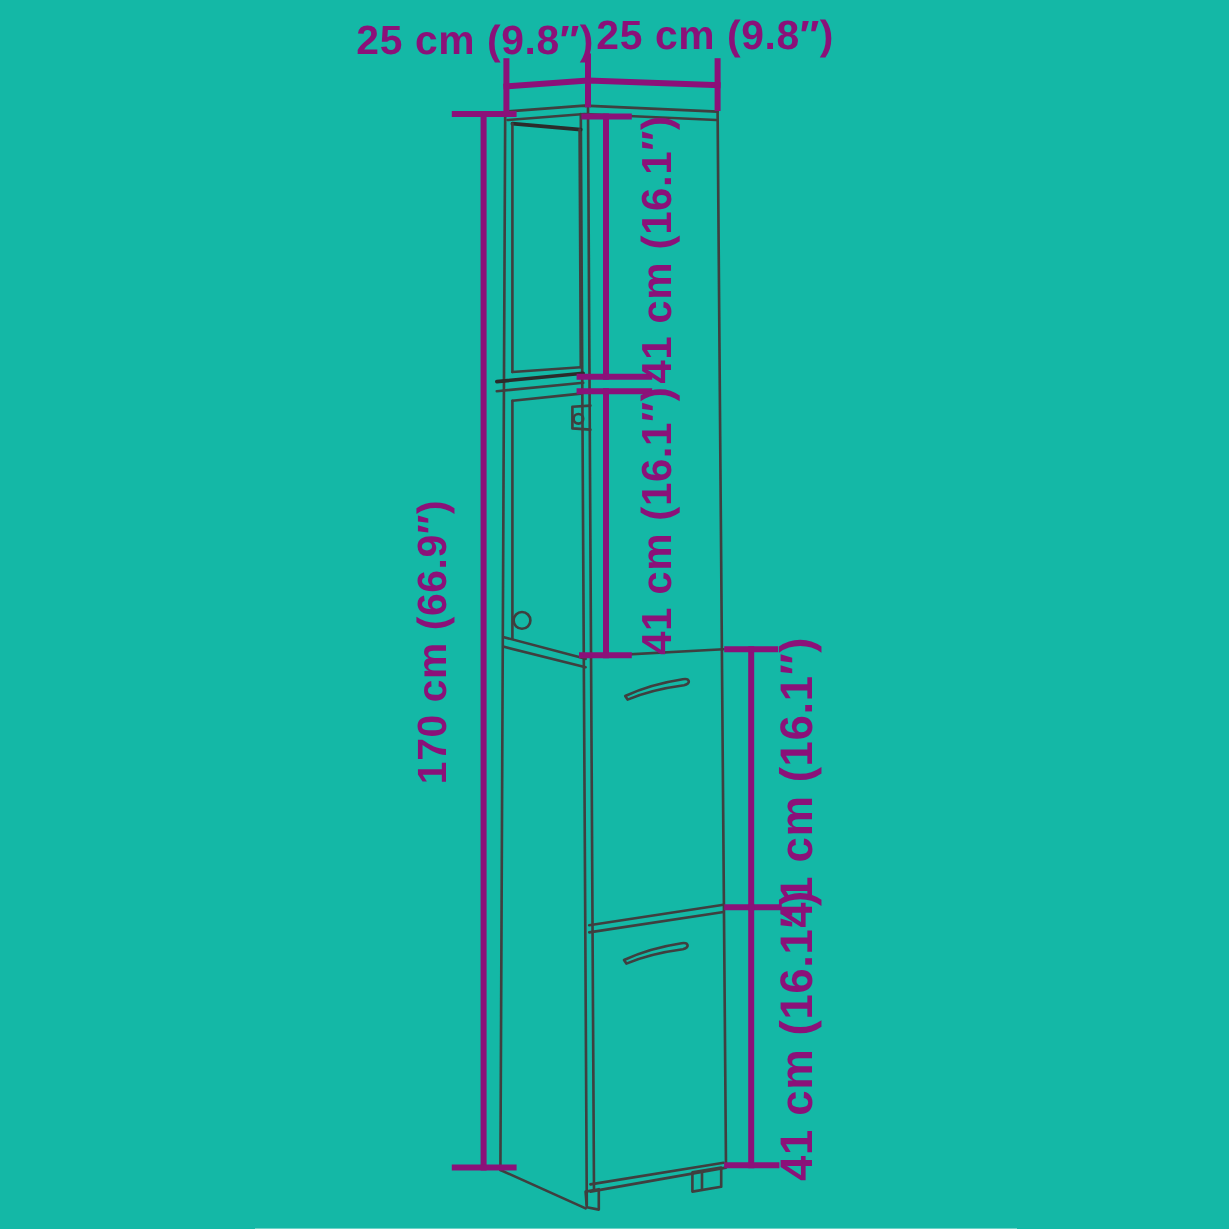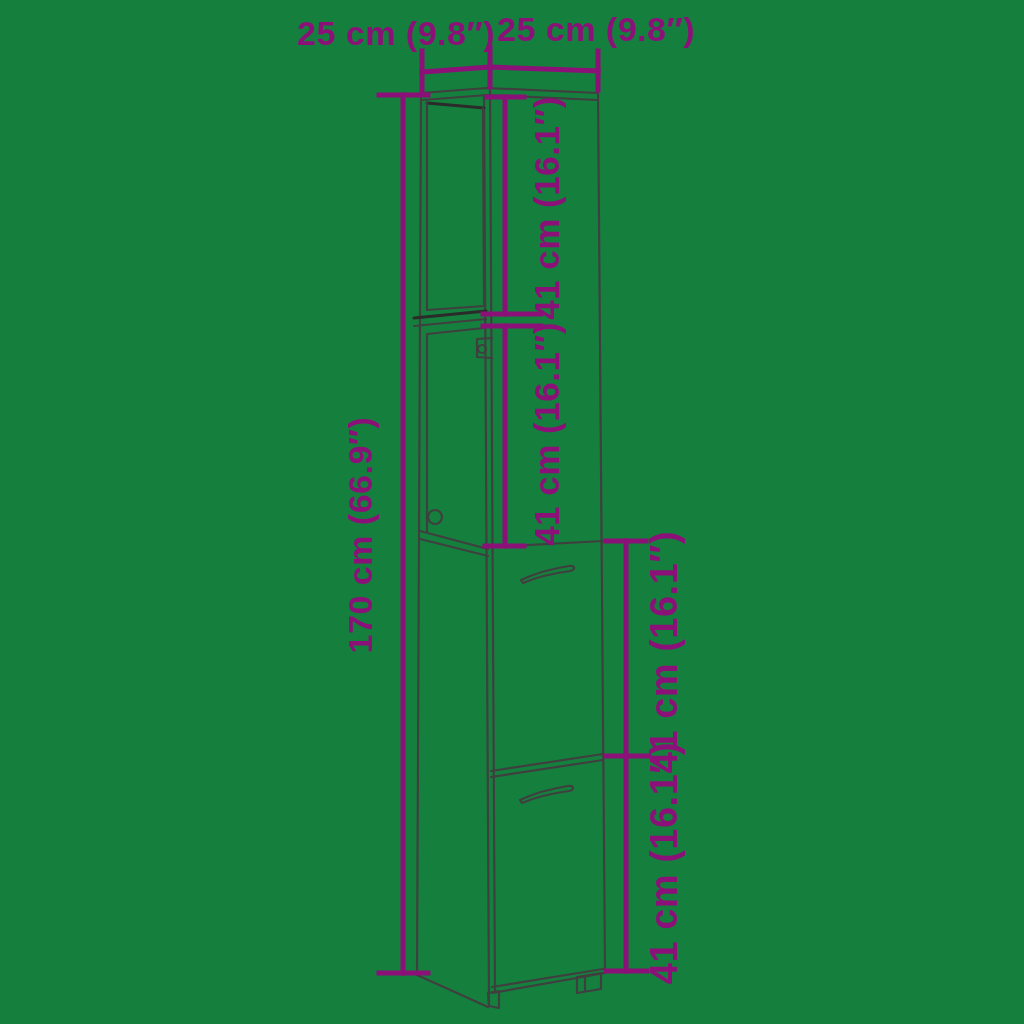--- a/index.html
+++ b/index.html
@@ -4,21 +4,21 @@
 <style>
   html, body {
     margin: 0;
     padding: 0;
     background: #ffffff;
   }
   #stage {
     position: relative;
     width: 1024px;
     height: 1024px;
-    background: #15803d;
+    background: #14b8a6;
     overflow: hidden;
     font-family: "Liberation Sans", sans-serif;
   }
   svg { display: block; }
   .outline {
     fill: none;
     stroke: #3f3f3f;
     stroke-width: 2.2;
     stroke-linejoin: round;
     stroke-linecap: round;

